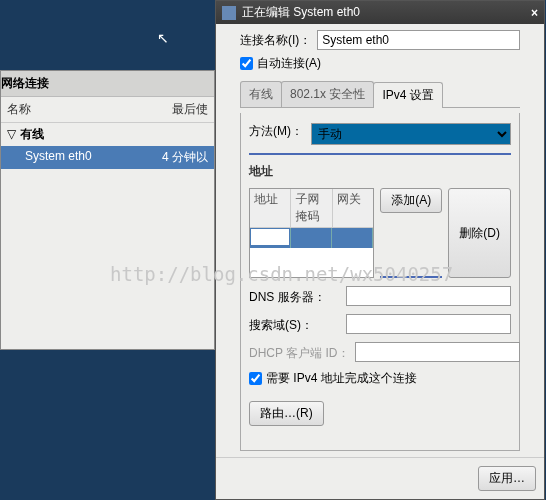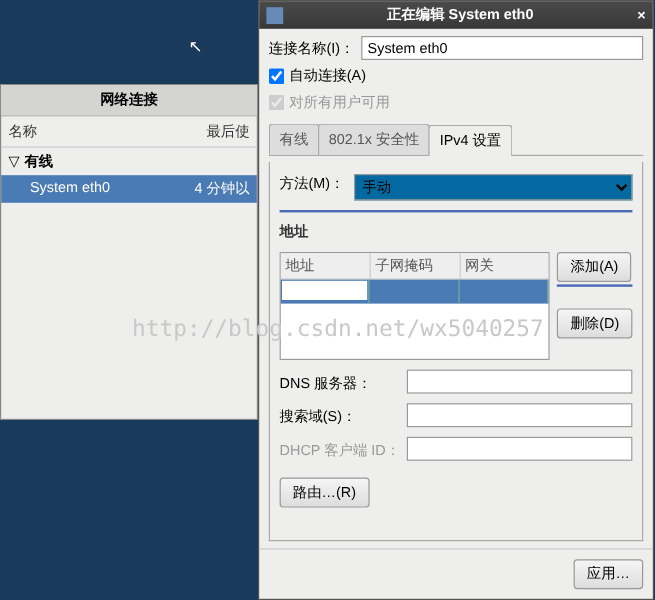--- a/index.html
+++ b/index.html
@@ -1,31 +1,31 @@
 <!DOCTYPE html>
 <html><head>
 <meta charset="utf-8">
 <style>
 *{box-sizing:border-box;margin:0;padding:0;font-family:"WenQuanYi Micro Hei","Microsoft YaHei",sans-serif;font-size:12px}
 body{background:#1a3a5c;width:546px;height:500px;position:relative;overflow:hidden}
 .cursor{position:absolute;left:157px;top:30px;color:#fff;font-size:14px;z-index:100}
 .bg-window{position:absolute;left:0;top:70px;width:215px;height:280px;background:#eeeeec;border:1px solid #888}
-.bg-title{background:#d4d4d2;text-align:center;padding:4px 0;font-weight:bold;border-bottom:1px solid #bbb}
+.bg-title{background:#d4d4d2;text-align:left;padding:4px 0;font-weight:bold;border-bottom:1px solid #bbb}
 .bg-header{display:flex;padding:4px 6px;border-bottom:1px solid #ccc;color:#333}
 .bg-header span:first-child{flex:1}
 .bg-row{padding:3px 6px}
 .tree-toggle{display:inline-block;width:10px}
 .bg-selected{background:#4a7bb5;color:#fff;display:flex;padding:3px 6px 3px 24px}
 .bg-selected span:first-child{flex:1}
 .dialog{position:absolute;left:215px;top:0;width:330px;height:500px;background:#eeeeec;border:1px solid #555;display:flex;flex-direction:column}
 .titlebar{background:linear-gradient(#4a4a4a,#383838);color:#fff;padding:3px 6px;display:flex;align-items:center;gap:6px}
 .titlebar-icon{width:14px;height:14px;background:#6789b5;display:inline-block}
-.titlebar-text{flex:1;text-align:center;font-weight:bold}
+.titlebar-text{flex:1;text-align:left;font-weight:normal}
 .titlebar-close{cursor:pointer;font-weight:bold}
-.body{padding:6px 8px;flex:1;display:flex;flex-direction:column;gap:5px}
+.body{padding:6px 24px;flex:1;display:flex;flex-direction:column;gap:5px}
 .row{display:flex;align-items:center;gap:6px}
 .label{white-space:nowrap}
 input[type=text]{flex:1;padding:2px 4px;border:1px solid #999;background:#fff}
 .chk{display:flex;align-items:center;gap:4px}
 .chk input{margin:0}
 .disabled{color:#999}
 .tabs{display:flex;border-bottom:1px solid #aaa;margin-top:4px}
 .tab{padding:4px 8px;border:1px solid #aaa;border-bottom:none;background:#ddd;margin-right:-1px;cursor:pointer;border-radius:3px 3px 0 0;color:#555}
 .tab.active{background:#eeeeec;position:relative;top:1px;color:#000}
 .tabpane{border:1px solid #aaa;border-top:none;padding:10px 8px;flex:1;display:flex;flex-direction:column;gap:8px}
@@ -33,21 +33,21 @@
 select{flex:1;padding:2px;border:1px solid #999;background:#0369a1}
 .section-label{font-weight:bold;color:#333}
 .addr-area{display:flex;gap:6px}
 .addr-table{flex:1;border:1px solid #999;background:#fff;height:90px}
 .addr-head{display:flex;background:#eee;border-bottom:1px solid #ccc}
 .addr-head span{flex:1;padding:2px 4px;border-right:1px solid #ccc;color:#555}
 .addr-head span:last-child{border-right:none}
 .addr-row{display:flex;background:#4a7bb5;height:20px}
 .addr-cell{flex:1;border-right:1px solid #7aa;padding:1px}
 .addr-cell input{width:100%;border:none;background:#fff;padding:1px 2px}
-.addr-btns{display:flex;flex-direction:column;gap:18px}
+.addr-btns{display:flex;flex-direction:row;gap:6px}
 button{padding:3px 10px;border:1px solid #999;background:linear-gradient(#f5f5f5,#ddd);border-radius:3px;cursor:pointer;white-space:nowrap}
 .ul-btn{border-bottom:2px solid #4a6ab5;padding-bottom:2px}
 .field-row{display:flex;align-items:flex-end;gap:6px}
 .field-row .label{width:100px}
 .field-row input{flex:1}
 .dns-input{border-bottom:2px solid #4a6ab5}
 .route-row{display:flex;justify-content:flex-start;margin-top:6px}
 .footer{padding:8px;display:flex;justify-content:flex-end;gap:8px;border-top:1px solid #ccc}
 .watermark{position:absolute;left:110px;top:263px;color:#c8c8c8;font-size:19px;font-family:monospace;z-index:200;pointer-events:none}
 </style>
@@ -80,24 +80,20 @@
   </div>
   <div class="body">
     <div class="row">
       <span class="label">连接名称(I)：</span>
       <input type="text" value="System eth0" style="">
     </div>
     <label class="chk">
       <input type="checkbox" checked="" style="">
       <span>自动连接(A)</span>
     </label>
-    <label class="chk disabled">
-      <input type="checkbox" checked="" disabled="" style="">
-      <span>对所有用户可用</span>
-    </label>
     <div class="tabs">
       <div class="tab">有线</div>
       <div class="tab">802.1x 安全性</div>
       <div class="tab active">IPv4 设置</div>
     </div>
     <div class="tabpane">
       <div class="method-row">
         <span class="label">方法(M)：</span>
         <select>
           <option>手动</option>
@@ -127,20 +123,24 @@
         <input type="text" class="dns-input" style="">
       </div>
       <div class="field-row">
         <span class="label">搜索域(S)：</span>
         <input type="text" style="">
       </div>
       <div class="field-row disabled">
         <span class="label">DHCP 客户端 ID：</span>
         <input type="text" disabled="" style="">
       </div>
+      <label class="chk">
+        <input type="checkbox" checked="" style="">
+        <span>需要 IPv4 地址完成这个连接</span>
+      </label>
       <div class="route-row">
         <button>路由…(R)</button>
       </div>
     </div>
   </div>
   <div class="footer">
     <button>应用…</button>
   </div>
 </div>
 

